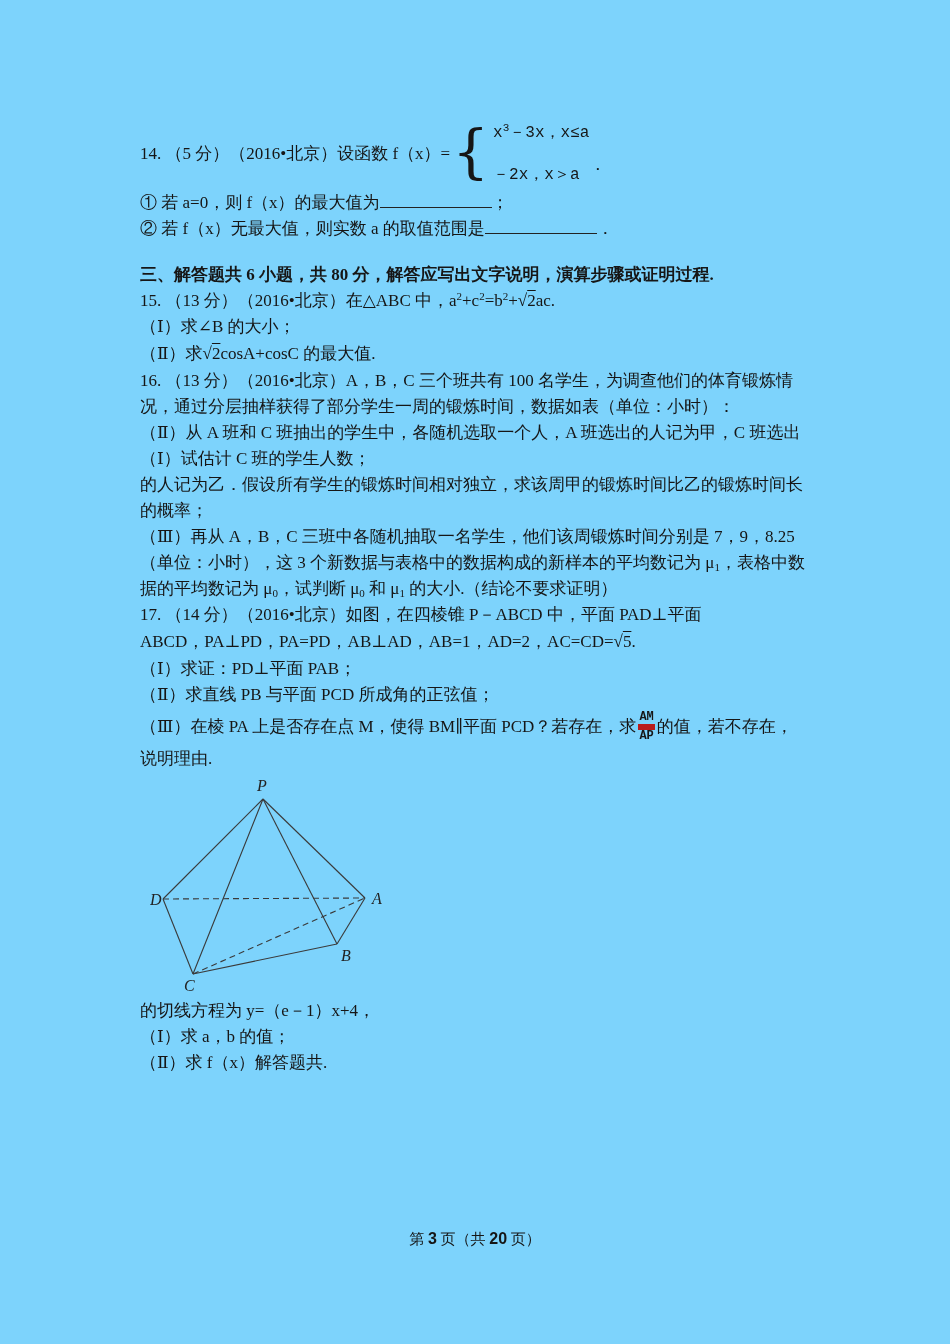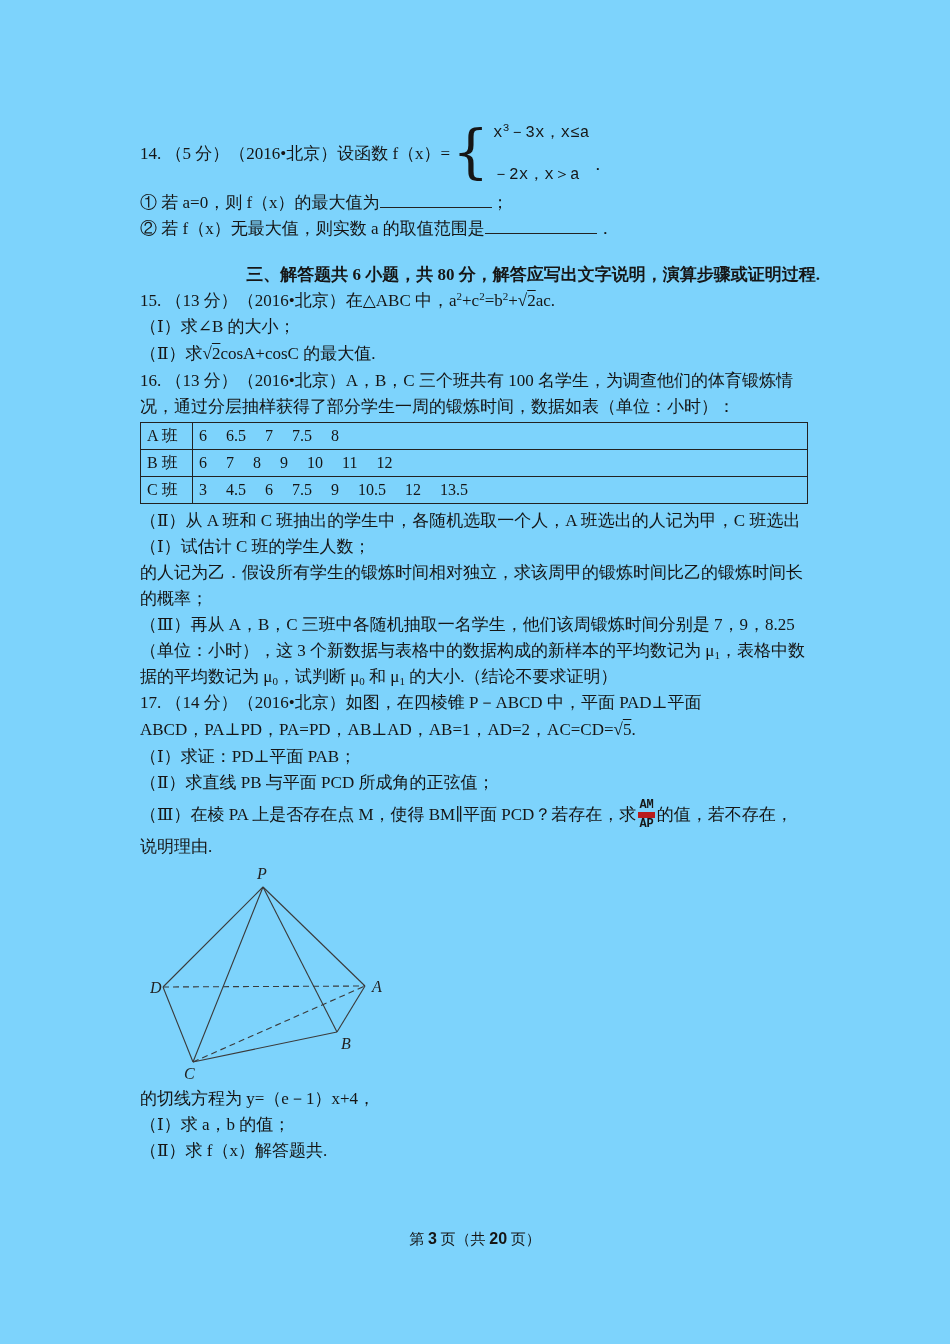--- a/index.html
+++ b/index.html
@@ -5,21 +5,21 @@
   * { box-sizing: border-box; }
   html, body { margin: 0; padding: 0; background: #ffffff; }
   .page {
     position: relative; width: 950px; height: 1344px; background: #7dd3fc;
     color: #161616; font-family: "Liberation Serif", "DejaVu Serif", serif;
     overflow: hidden;
   }
   .content { position: absolute; left: 140px; top: 118px; width: 680px; font-size: 17px; line-height: 26px; }
   .line { min-height: 26px; }
   .r28 { line-height: 28px; min-height: 28px; }
-  .mt20 { margin-top: 20px; text-align: right; }
+  .mt20 { margin-top: 20px; }
   .bold { font-weight: bold; }
   .math { font-family: "Liberation Mono", "DejaVu Sans Mono", monospace; font-size: 16px; }
   sup.s { font-size: 11px; line-height: 0; vertical-align: 6px; }
   sub.s { font-size: 11px; line-height: 0; vertical-align: -3px; }
   .sqrt { white-space: nowrap; }
   .ol { text-decoration: overline; }
   .blank { display: inline-block; width: 112px; height: 14px; border-bottom: 1px solid #222; }
   .q14-block { display: flex; align-items: center; height: 72px; }
   .brace { font-family: "DejaVu Serif", serif; font-size: 58px; font-weight: 300; line-height: 1; margin: 0 4px 4px 2px; }
   .pieces { display: flex; flex-direction: column; gap: 17px; }
@@ -69,36 +69,20 @@
       <span>15. （13 分）（2016•北京）在△ABC 中，a</span><sup class="s">2</sup><span>+c</span><sup class="s">2</sup><span>=b</span><sup class="s">2</sup><span>+</span><span class="sqrt"><span>√</span><span class="ol">2</span></span><span>ac.</span>
     </div>
     <div class="line">（Ⅰ）求∠B 的大小；</div>
     <div class="line r28">
       <span>（Ⅱ）求</span><span class="sqrt"><span>√</span><span class="ol">2</span></span><span>cosA+cosC 的最大值.</span>
     </div>
 
     <div class="line">16. （13 分）（2016•北京）A，B，C 三个班共有 100 名学生，为调查他们的体育锻炼情</div>
     <div class="line">况，通过分层抽样获得了部分学生一周的锻炼时间，数据如表（单位：小时）：</div>
 
-    <table class="ex-table">
-      <tbody>
-          <tr>
-        <td class="lab">A 班</td>
-        <td class="vals">6 6.5 7 7.5 8</td>
-      </tr>
-      <tr>
-        <td class="lab">B 班</td>
-        <td class="vals">6 7 8 9 10 11 12</td>
-      </tr>
-      <tr>
-        <td class="lab">C 班</td>
-        <td class="vals">3 4.5 6 7.5 9 10.5 12 13.5</td>
-      </tr>
-    </tbody>
-      </table>
 
     <div class="line">（Ⅱ）从 A 班和 C 班抽出的学生中，各随机选取一个人，A 班选出的人记为甲，C 班选出</div>
     <div class="line">（Ⅰ）试估计 C 班的学生人数；</div>
     <div class="line">的人记为乙．假设所有学生的锻炼时间相对独立，求该周甲的锻炼时间比乙的锻炼时间长</div>
     <div class="line">的概率；</div>
     <div class="line">（Ⅲ）再从 A，B，C 三班中各随机抽取一名学生，他们该周锻炼时间分别是 7，9，8.25</div>
     <div class="line">
       <span>（单位：小时），这 3 个新数据与表格中的数据构成的新样本的平均数记为 μ</span><sub class="s">1</sub><span>，表格中数</span>
     </div>
     <div class="line">

